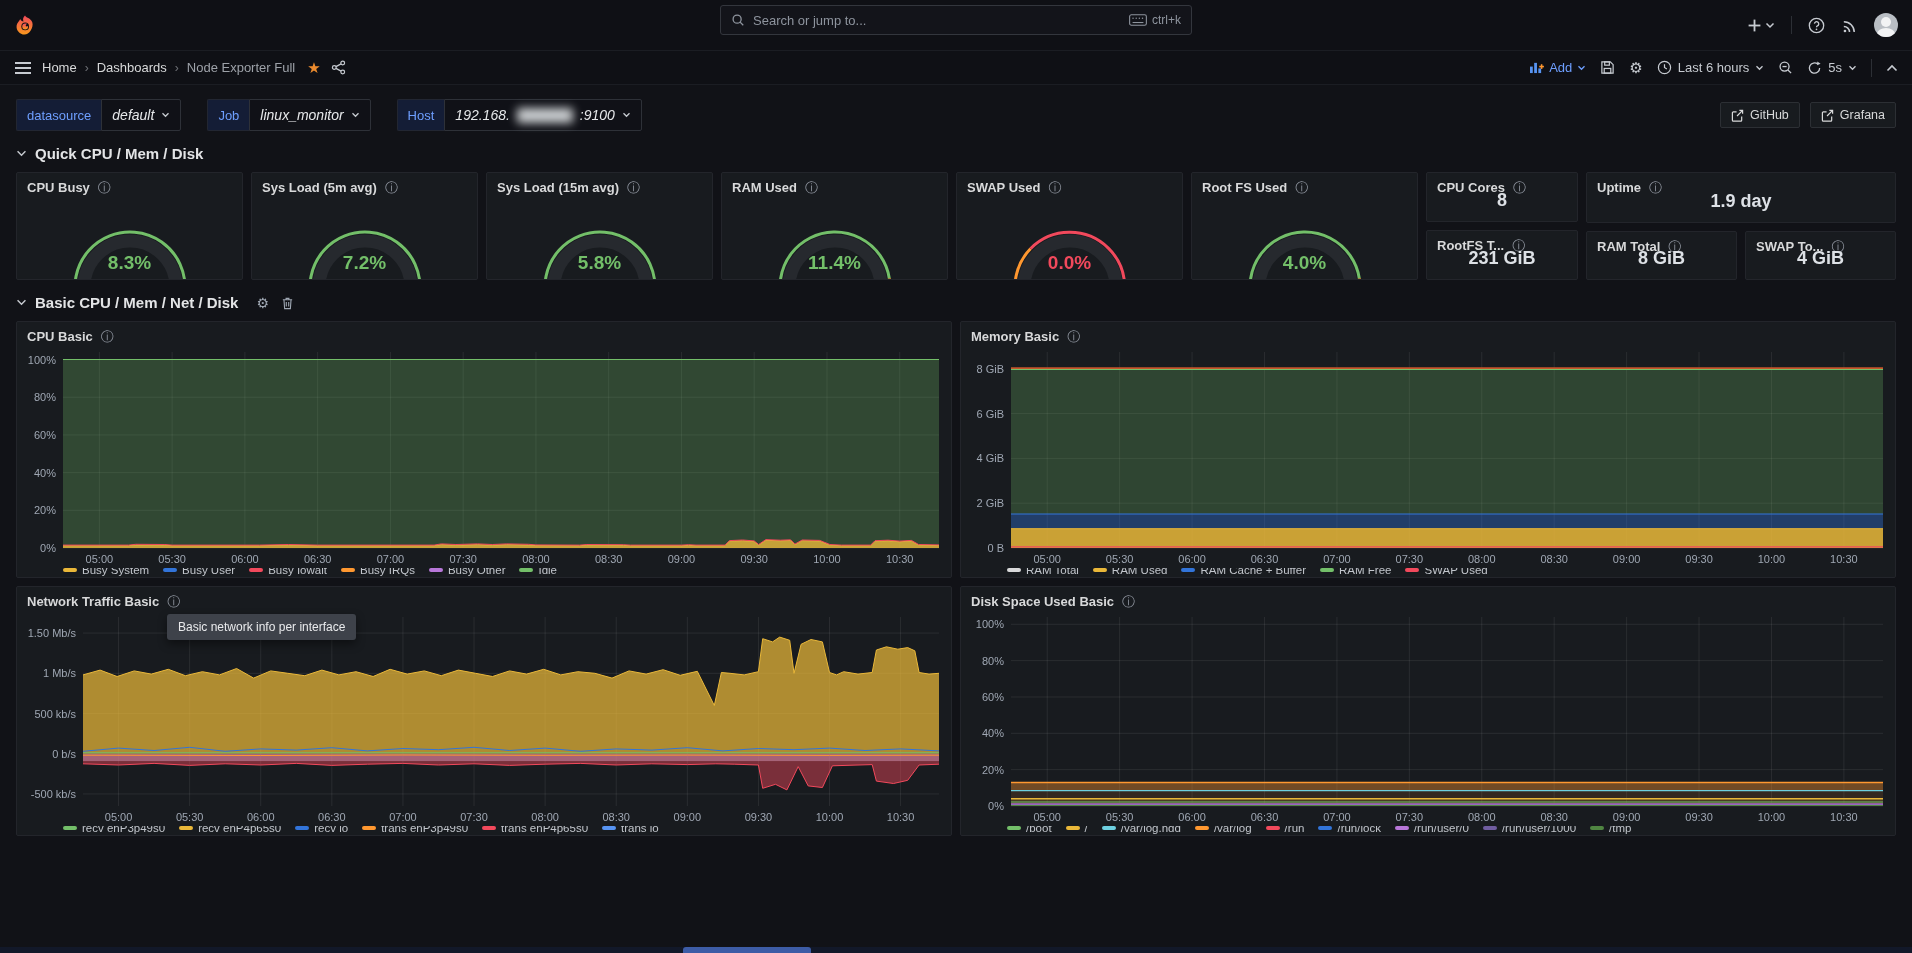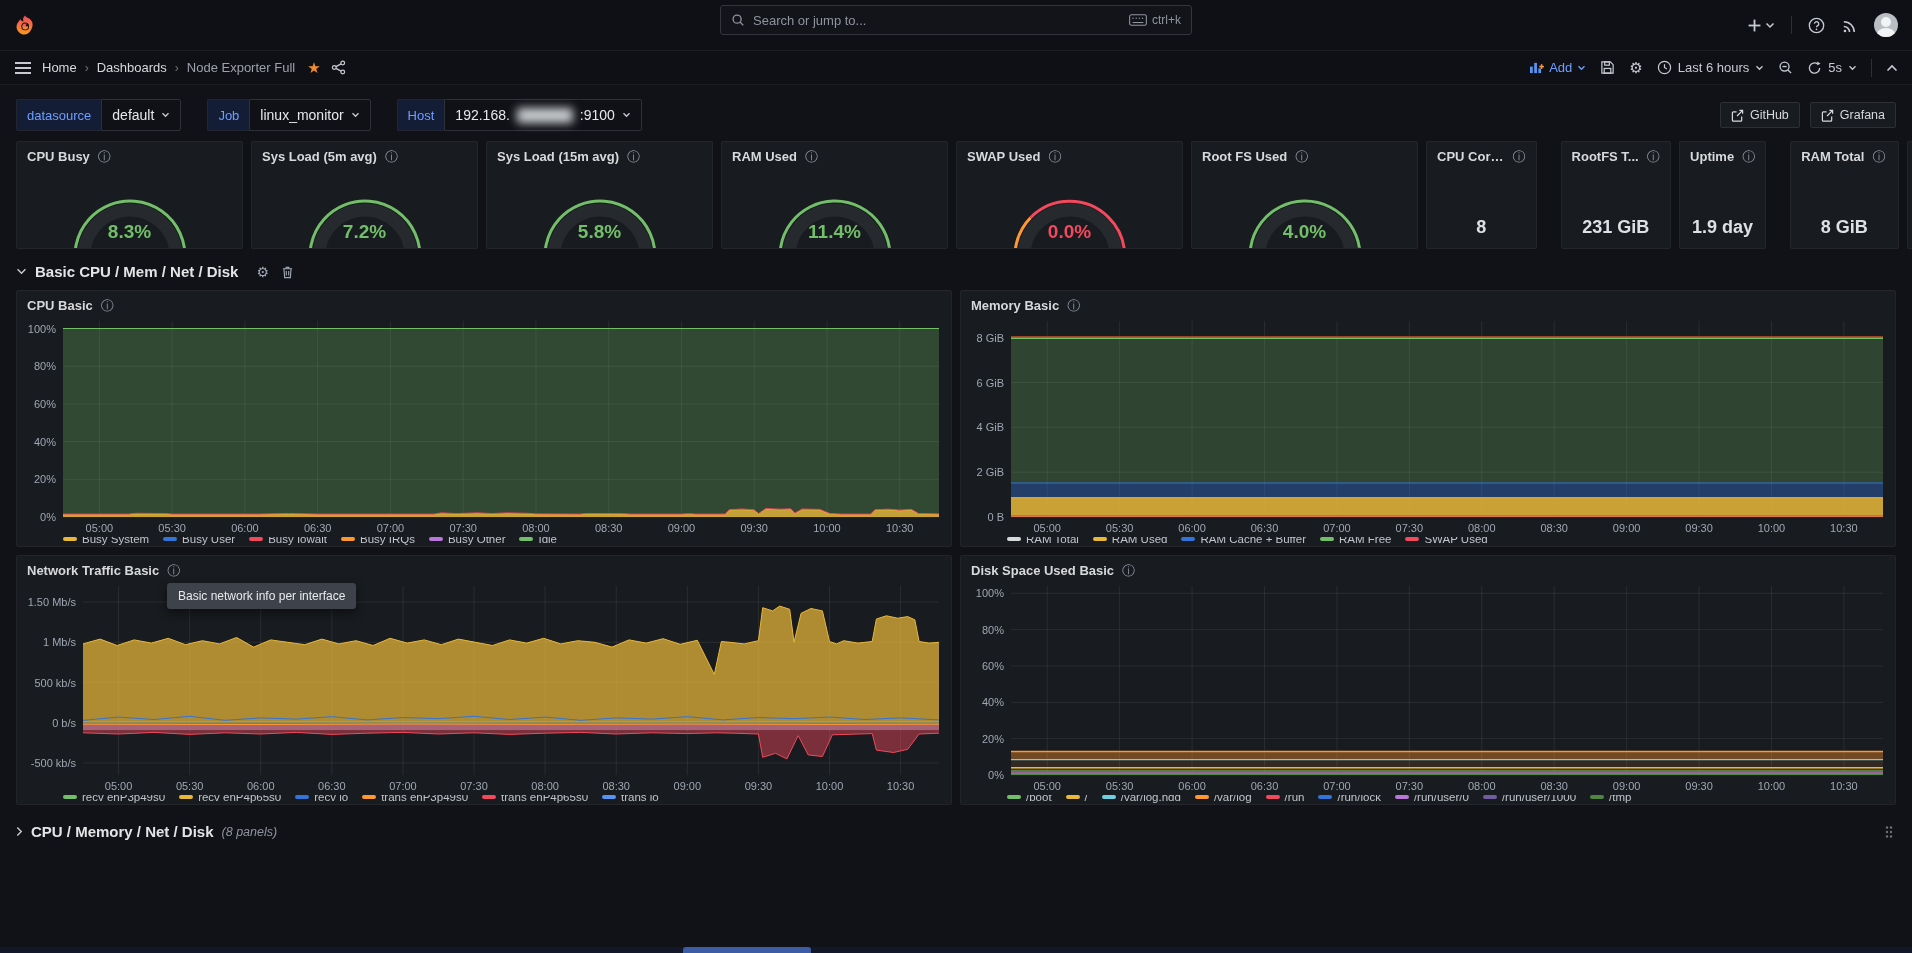--- a/index.html
+++ b/index.html
@@ -37,21 +37,21 @@
   .gear-glyph { font-size:15px; color:#c7cbd1; cursor:pointer; line-height:1; }
 
   
   .content { padding:10px 16px 0; position:relative; }
 
   .varrow { display:flex; align-items:center; margin:4px 0 2px; }
   .vargroup { display:flex; margin-right:26px; height:32px; }
   .varlabel { background:#141d36; color:#6e9fff; font-size:13px; display:flex; align-items:center;
     padding:0 10px; border:1px solid #222632; border-right:none; border-radius:2px 0 0 2px; cursor:pointer; }
   .varvalue { background:#101117; border:1px solid #2e3138; border-radius:0 2px 2px 0;
-    display:flex; align-items:center; gap:7px; padding:4px 10px; font-size:14px; color:#e6e8ea; cursor:pointer; }
+    display:flex; align-items:center; gap:7px; padding:4px 10px; font-size:14px; color:#e6e8ea; cursor:pointer;font-style:italic; }
   .redact { display:inline-block; width:56px; height:15px; background:rgba(235,238,241,.85);
     border-radius:2px; filter:blur(5px); }
   .linkbtns { margin-left:auto; display:flex; gap:10px; }
   .linkbtn { height:26px; display:flex; align-items:center; gap:6px; padding:0 10px;
     background:#181b1f; border:1px solid #2c2f34; border-radius:2px; font-size:12.5px; color:#d8d9da; cursor:pointer; }
 
   .rowhdr { display:flex; align-items:center; gap:8px; margin-top:14px; cursor:pointer; }
   .rowhdr .title { font-size:15px; font-weight:600; color:#e3e4e6; }
   .rowhdr .hicons { display:flex; align-items:center; gap:12px; margin-left:10px; color:#9fa7b3; }
   .chev { color:#c7cbd1; }
@@ -60,21 +60,21 @@
   .ptitle-row { display:flex; align-items:center; gap:8px; padding:7px 10px 0 10px; cursor:pointer; }
   .ptitle { font-size:13px; font-weight:600; color:#d8d9da; white-space:nowrap; overflow:hidden; text-overflow:ellipsis; }
   .info { color:#8e949e; font-size:13px; line-height:1; cursor:pointer; }
 
   
   .gaugerow { display:flex; gap:8px; margin-top:10px; height:108px; }
   .gauge-panel { flex:0 0 227px; overflow:hidden; }
   .gauge-wrap { position:absolute; left:0; right:0; top:28px; bottom:0; display:flex; justify-content:center; }
   .gauge-value { position:absolute; bottom:5px; left:0; right:0; text-align:center;
     font-size:19px; font-weight:700; }
-  .statcol { display:flex; flex-direction:row; gap:24px; }
+  .statcol { display:flex; flex-direction:column; gap:8px; }
   .statcol.g { flex:0 0 152px; } .statcol.h { flex:0 0 310px; }
   .stat-panel { flex:1; overflow:hidden; }
   .stat-value { position:absolute; left:0; right:0; bottom:10px; text-align:center;
     font-size:18px; font-weight:600; color:#dde1e6; }
   .statrow2 { flex:1; display:flex; gap:8px; }
   .statrow2 .stat-panel { flex:1; }
 
   
   .chartgrid { display:grid; grid-template-columns:1fr 1fr; gap:8px; margin-top:10px; }
   .chart-panel { display:flex; flex-direction:column; }
@@ -277,20 +277,26 @@
         <svg width="13" height="13" viewBox="0 0 14 14">
           <path d="M11.5 8v4a1 1 0 0 1-1 1H2.5a1 1 0 0 1-1-1V4a1 1 0 0 1 1-1H6" fill="none" stroke="currentColor" stroke-width="1.3"></path>
           <line x1="6.5" y1="7.5" x2="12.5" y2="1.5" stroke="currentColor" stroke-width="1.3"></line>
           <polyline points="9,1.5 12.5,1.5 12.5,5" fill="none" stroke="currentColor" stroke-width="1.3"></polyline>
         </svg>
         <span>Grafana</span>
       </span>
     </div>
   </div>
 
+  <div class="rowhdr">
+    <svg width="11" height="7" viewBox="0 0 12 8" class="chev">
+      <polyline points="1.5,1.5 6,6 10.5,1.5" fill="none" stroke="currentColor" stroke-width="1.6"></polyline>
+    </svg>
+    <span class="title">Quick CPU / Mem / Disk</span>
+  </div>
 
   <div class="gaugerow">
     <div class="panel gauge-panel">
       <div class="ptitle-row">
         <span class="ptitle">CPU Busy</span>
         <span class="info">ⓘ</span>
       </div>
       <div class="gauge-wrap">
           <svg width="150" height="120" viewBox="0 0 150 120">
             <path d="M36.11 124.89 A55 55 0 1 1 129.97 87.73" stroke="#73BF69" stroke-width="3" fill="none"></path>
@@ -764,34 +770,17 @@
             <span>/run/user/1000</span>
           </span>
           <span class="leg-item">
             <span class="leg-mark" style="background: rgb(80, 134, 66);"></span>
             <span>/tmp</span>
           </span>
         </div>
     </div>
   </div>
 
-  <div class="collapsedrow">
-    <svg width="7" height="11" viewBox="0 0 8 12" class="chev">
-      <polyline points="1.5,1.5 6,6 1.5,10.5" fill="none" stroke="currentColor" stroke-width="1.6"></polyline>
-    </svg>
-    <span class="title" style="font-size:15px;font-weight:600;color:#e3e4e6">CPU / Memory / Net / Disk</span>
-    <span class="count" style="font-size:12.5px;font-style:italic;color:#8e949e">(8 panels)</span>
-    <span class="draghandle">
-      <svg width="10" height="14" viewBox="0 0 10 14">
-        <circle cx="3" cy="2.5" r="1.2" fill="currentColor"></circle>
-          <circle cx="7" cy="2.5" r="1.2" fill="currentColor"></circle>
-        <circle cx="3" cy="7" r="1.2" fill="currentColor"></circle>
-          <circle cx="7" cy="7" r="1.2" fill="currentColor"></circle>
-        <circle cx="3" cy="11.5" r="1.2" fill="currentColor"></circle>
-          <circle cx="7" cy="11.5" r="1.2" fill="currentColor"></circle>
-      </svg>
-    </span>
-  </div>
 </main>
 
 <div class="bottomstrip">
   <span class="seg"></span>
 </div>
 
 </body></html>

